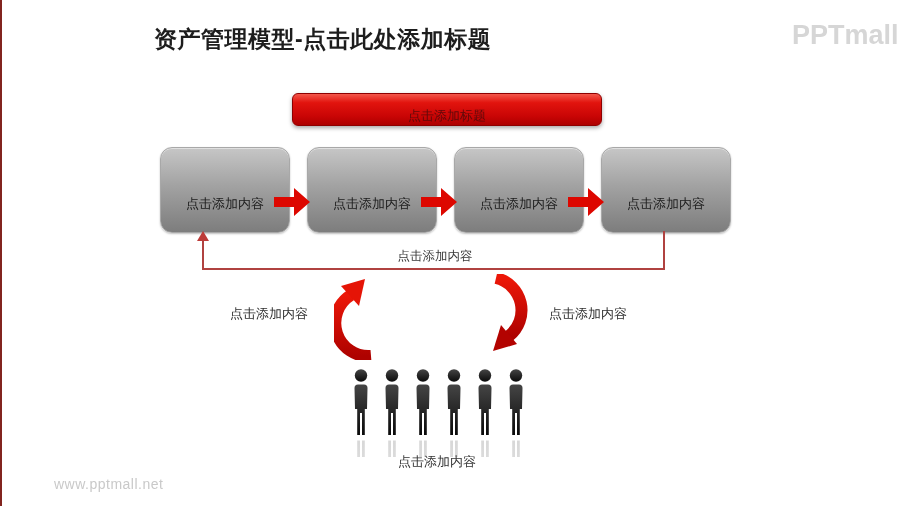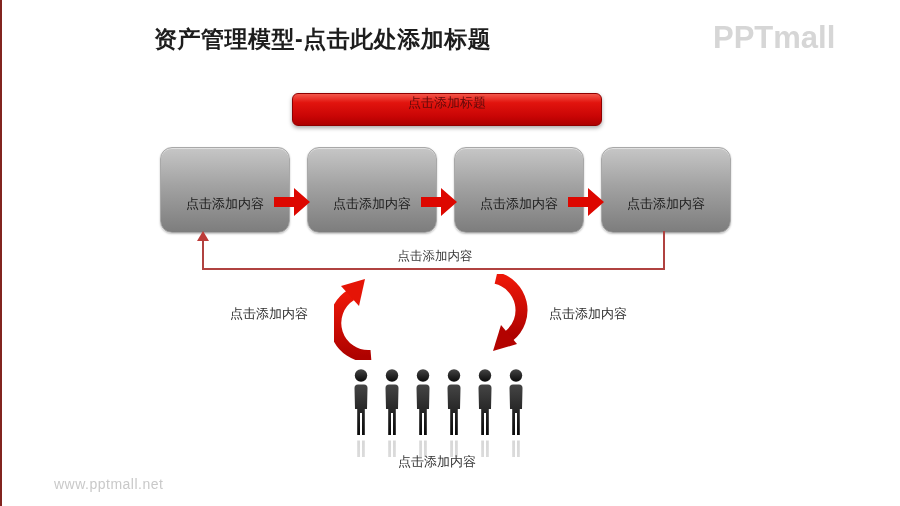--- a/index.html
+++ b/index.html
@@ -4,27 +4,27 @@
 <style>
   html,body{margin:0;padding:0;}
   body{font-family:"Liberation Sans","DejaVu Sans",sans-serif;background:#ffffff;}
   #canvas{position:relative;width:900px;height:506px;background:#ffffff;overflow:hidden;padding-left:24px;}
 
   .edge-line{position:absolute;left:0;top:0;width:2px;height:506px;background:#82241f;}
 
   .slide-title{position:absolute;left:154px;top:24px;font-size:23px;font-weight:bold;
     color:#1d1d1d;letter-spacing:0.5px;white-space:nowrap;}
 
-  .brand-logo{position:absolute;left:713px;top:20px;font-size:31px;font-weight:bold;
+  .brand-logo{position:absolute;left:792px;top:20px;font-size:27px;font-weight:bold;
     color:#d6d6d6;letter-spacing:0px;white-space:nowrap;}
 
   .banner{position:absolute;left:292px;top:93px;width:308px;height:31px;border-radius:6px;
     background:linear-gradient(to bottom,#f3564a 0%,#e2140e 28%,#c90505 72%,#ad0000 100%);
     border:1px solid #8e0000;box-shadow:0 2px 4px rgba(0,0,0,0.35);
-    display:flex;align-items:flex-start;justify-content:center;}
+    display:flex;align-items:flex-end;justify-content:center;}
   .banner span{font-size:13px;color:#5e0a0a;}
 
   .gray-box{position:absolute;top:147px;width:128px;height:84px;border-radius:12px;
     background:linear-gradient(to bottom,#c6c6c6 0%,#a2a2a2 45%,#7d7d7d 100%);
     border:1px solid #a8a8a8;box-shadow:inset 0 1px 0 rgba(255,255,255,0.45),0 1px 2px rgba(0,0,0,0.25);}
   .gray-box span{position:absolute;left:0;right:0;top:47px;text-align:center;
     font-size:13px;color:#1b1b1b;}
   .box1{left:160px;} .box2{left:307px;} .box3{left:454px;} .box4{left:601px;}
 
   .flow-arrow{position:absolute;top:188px;width:36px;height:28px;}

